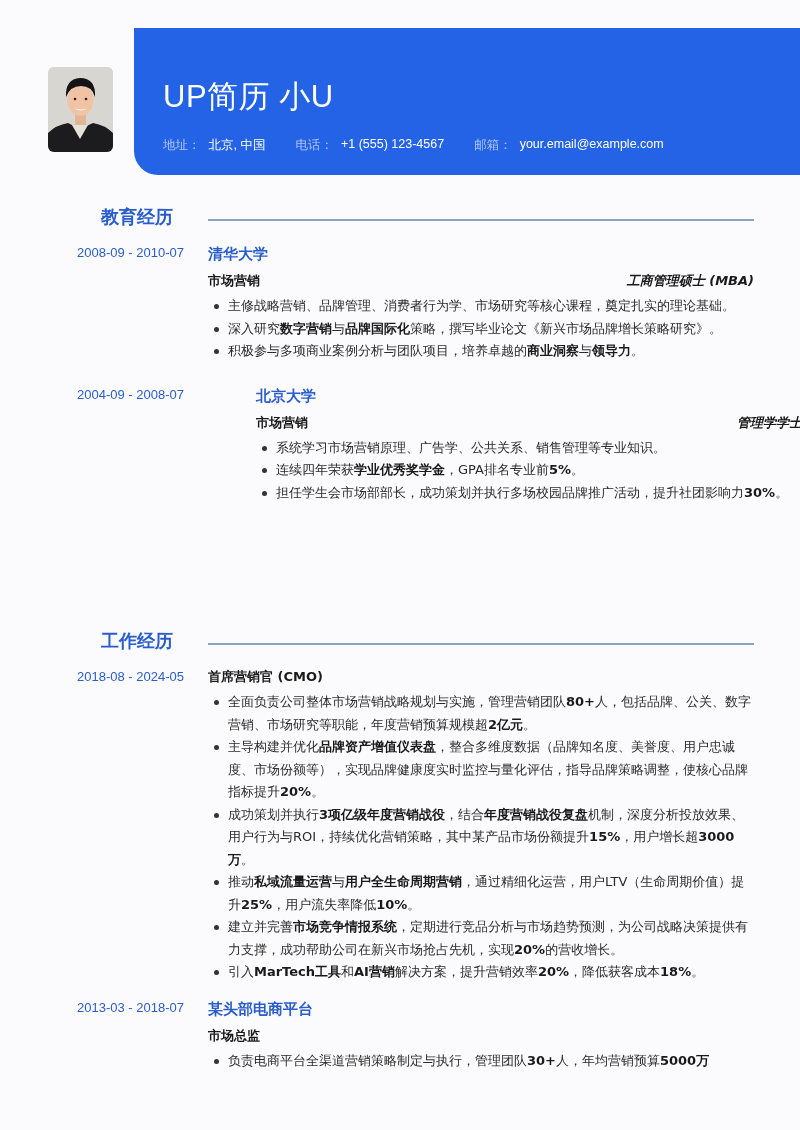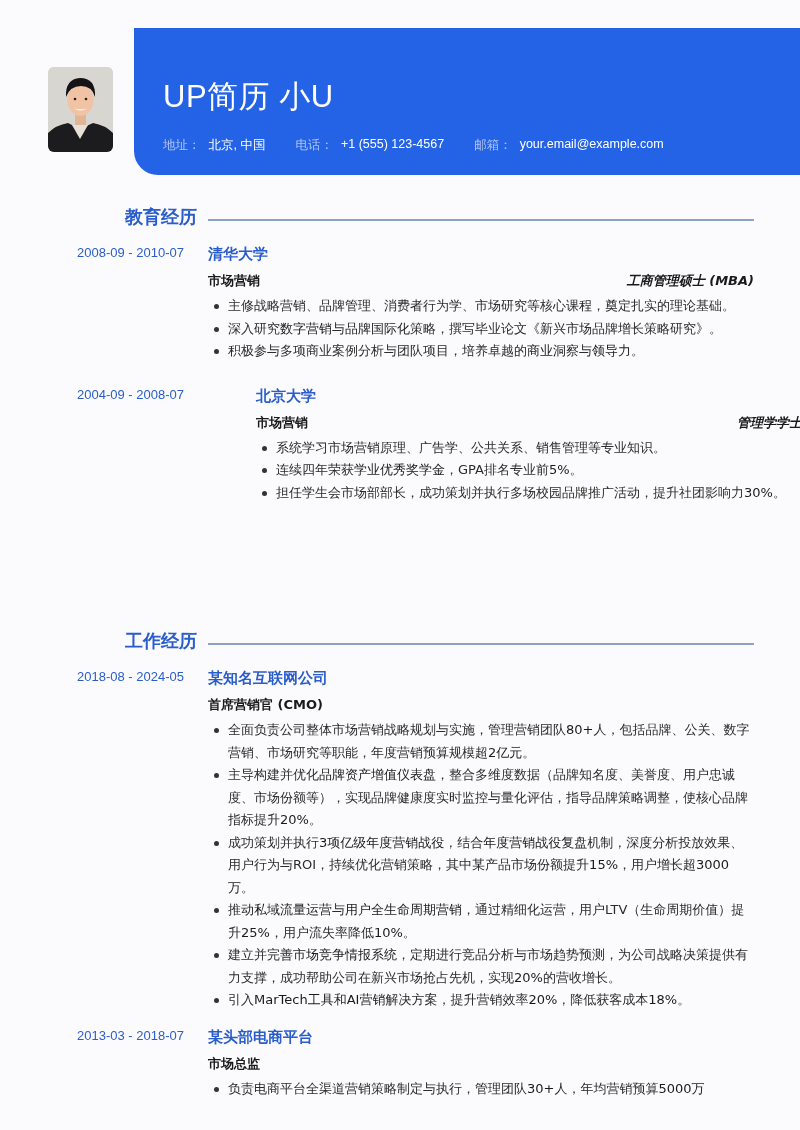--- a/index.html
+++ b/index.html
@@ -33,21 +33,21 @@
       font-family: "Liberation Sans", "DejaVu Sans", sans-serif;
     }
     .contact { display: flex; gap: 8px; }
     .contact .lbl { color: rgba(255,255,255,0.62); }
     .contact .val { color: #ffffff; }
 
     
     .section { position: absolute; left: 0; width: 800px; }
     .section-head { position: relative; height: 30px; }
     .section-title {
-      position: absolute; right: 603px; top: 0;
+      position: absolute; right: 627px; top: 0;
       font-size: 18px; font-weight: 700; color: #2a5dcc; white-space: nowrap;
     }
     .section-line {
       position: absolute; left: 208px; width: 546px; top: 14px; height: 2px;
       background: #8ba2c3;
     }
 
     .entry { position: relative; margin-top: 14px; }
     .entry-date {
       position: absolute; right: 616px; top: 2px;
@@ -66,21 +66,21 @@
     .entry-sub .degree { font-weight: 700; font-style: italic; }
     ul.bullets { list-style: none; margin-top: 4px; }
     ul.bullets li {
       position: relative; padding-left: 20px;
       font-size: 13px; line-height: 22.5px; color: #2b2b2b;
     }
     ul.bullets li::before {
       content: ""; position: absolute; left: 6px; top: 9px;
       width: 5px; height: 5px; border-radius: 50%; background: #333;
     }
-    ul.bullets li b { font-weight: 400; color: #1a1a1a; }
+    ul.bullets li b { font-weight: 700; color: #1a1a1a; }
   </style>
 </head>
 <body>
 
 <div class="page">
 
   <div class="avatar">
     <svg viewBox="0 0 65 85">
       <rect width="65" height="85" fill="#d8d6d1"></rect>
       <path d="M0 85 L0 66 Q8 58 20 56 L32 62 L45 56 Q57 58 65 66 L65 85 Z" fill="#1c1c1e"></path>
@@ -152,21 +152,20 @@
 
   <div class="section" style="top:629px;">
     <div class="section-head">
       <div class="section-title">工作经历</div>
       <div class="section-line"></div>
     </div>
 
     <div class="entry" style="margin-top:8px;">
       <div class="entry-date">2018-08 - 2024-05</div>
       <div class="entry-body">
-        <div class="entry-org">某知名互联网公司</div>
         <div class="entry-sub">
           <span class="role">首席营销官 (CMO)</span>
         </div>
         <ul class="bullets">
             <li><span>全面负责公司整体市场营销战略规划与实施，管理营销团队</span><b>80+</b><span>人，包括品牌、公关、数字营销、市场研究等职能，年度营销预算规模超</span><b>2亿元</b><span>。</span></li>
             <li><span>主导构建并优化</span><b>品牌资产增值仪表盘</b><span>，整合多维度数据（品牌知名度、美誉度、用户忠诚度、市场份额等），实现品牌健康度实时监控与量化评估，指导品牌策略调整，使核心品牌指标提升</span><b>20%</b><span>。</span></li>
             <li><span>成功策划并执行</span><b>3项亿级年度营销战役</b><span>，结合</span><b>年度营销战役复盘</b><span>机制，深度分析投放效果、用户行为与ROI，持续优化营销策略，其中某产品市场份额提升</span><b>15%</b><span>，用户增长超</span><b>3000万</b><span>。</span></li>
             <li><span>推动</span><b>私域流量运营</b><span>与</span><b>用户全生命周期营销</b><span>，通过精细化运营，用户LTV（生命周期价值）提升</span><b>25%</b><span>，用户流失率降低</span><b>10%</b><span>。</span></li>
             <li><span>建立并完善</span><b>市场竞争情报系统</b><span>，定期进行竞品分析与市场趋势预测，为公司战略决策提供有力支撑，成功帮助公司在新兴市场抢占先机，实现</span><b>20%</b><span>的营收增长。</span></li>
             <li><span>引入</span><b>MarTech工具</b><span>和</span><b>AI营销</b><span>解决方案，提升营销效率</span><b>20%</b><span>，降低获客成本</span><b>18%</b><span>。</span></li>

